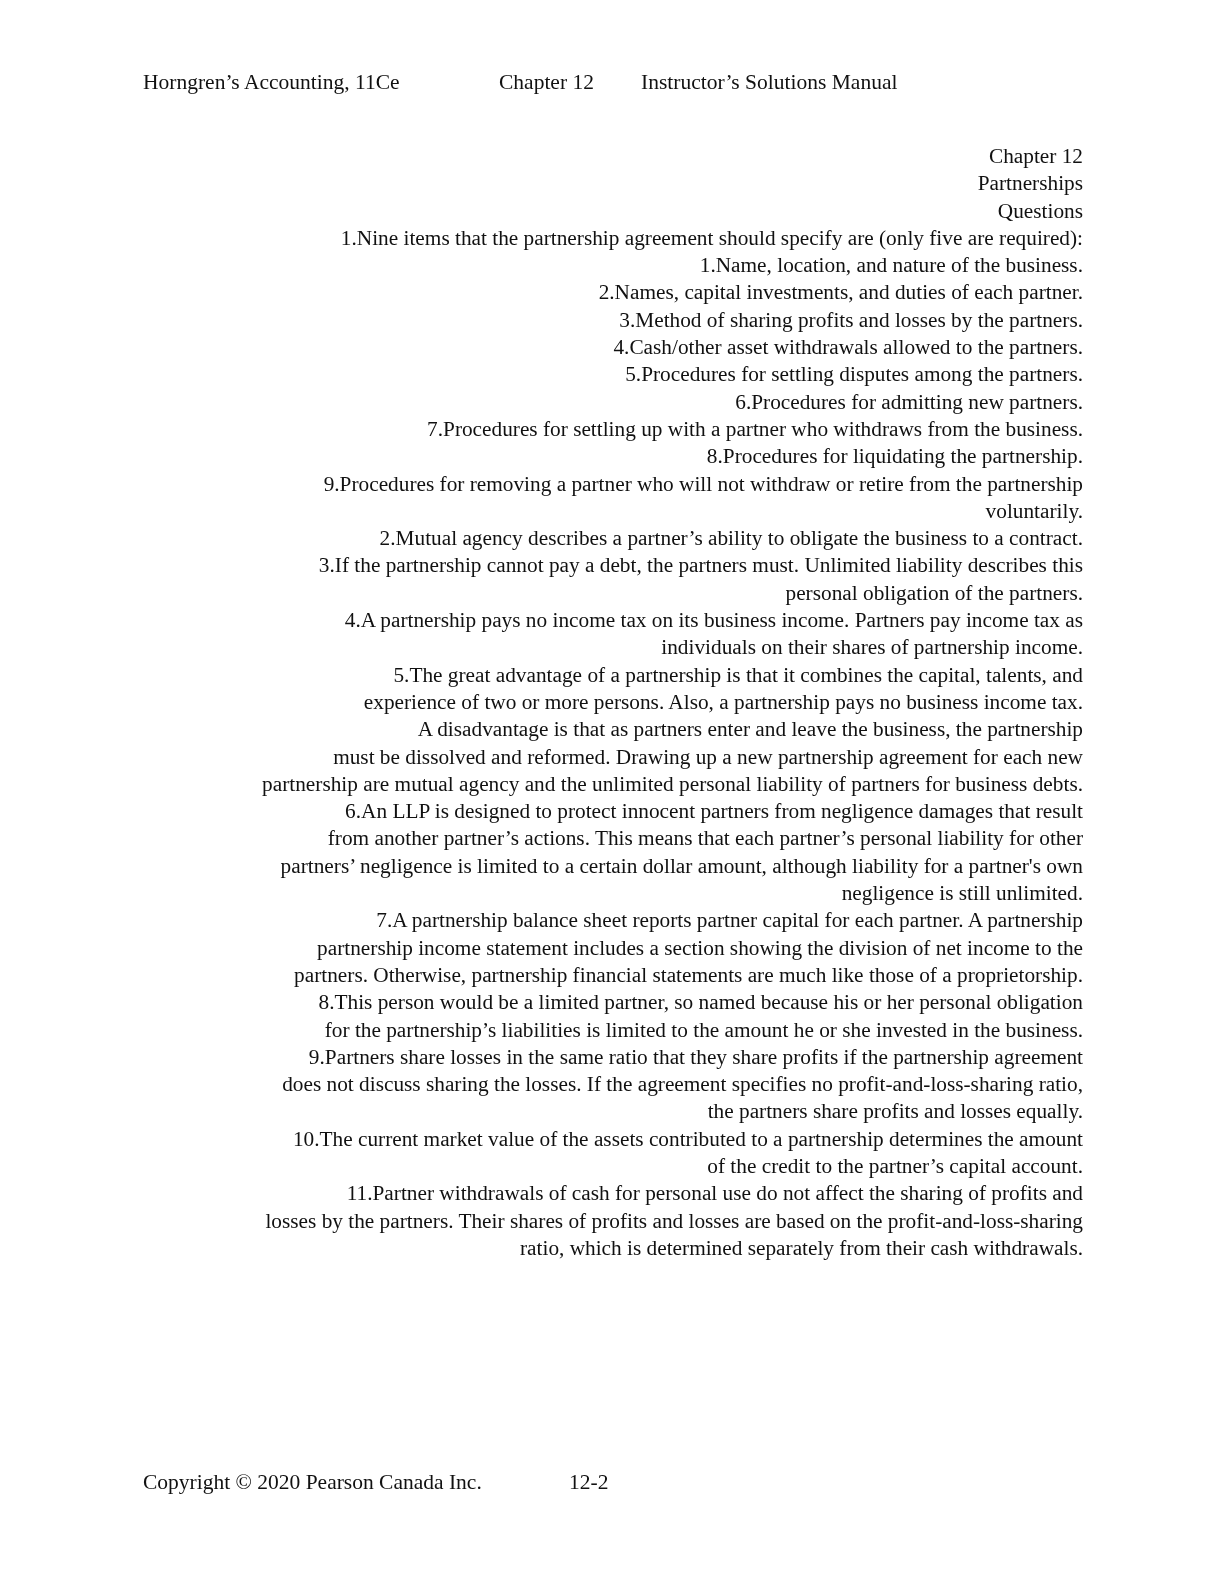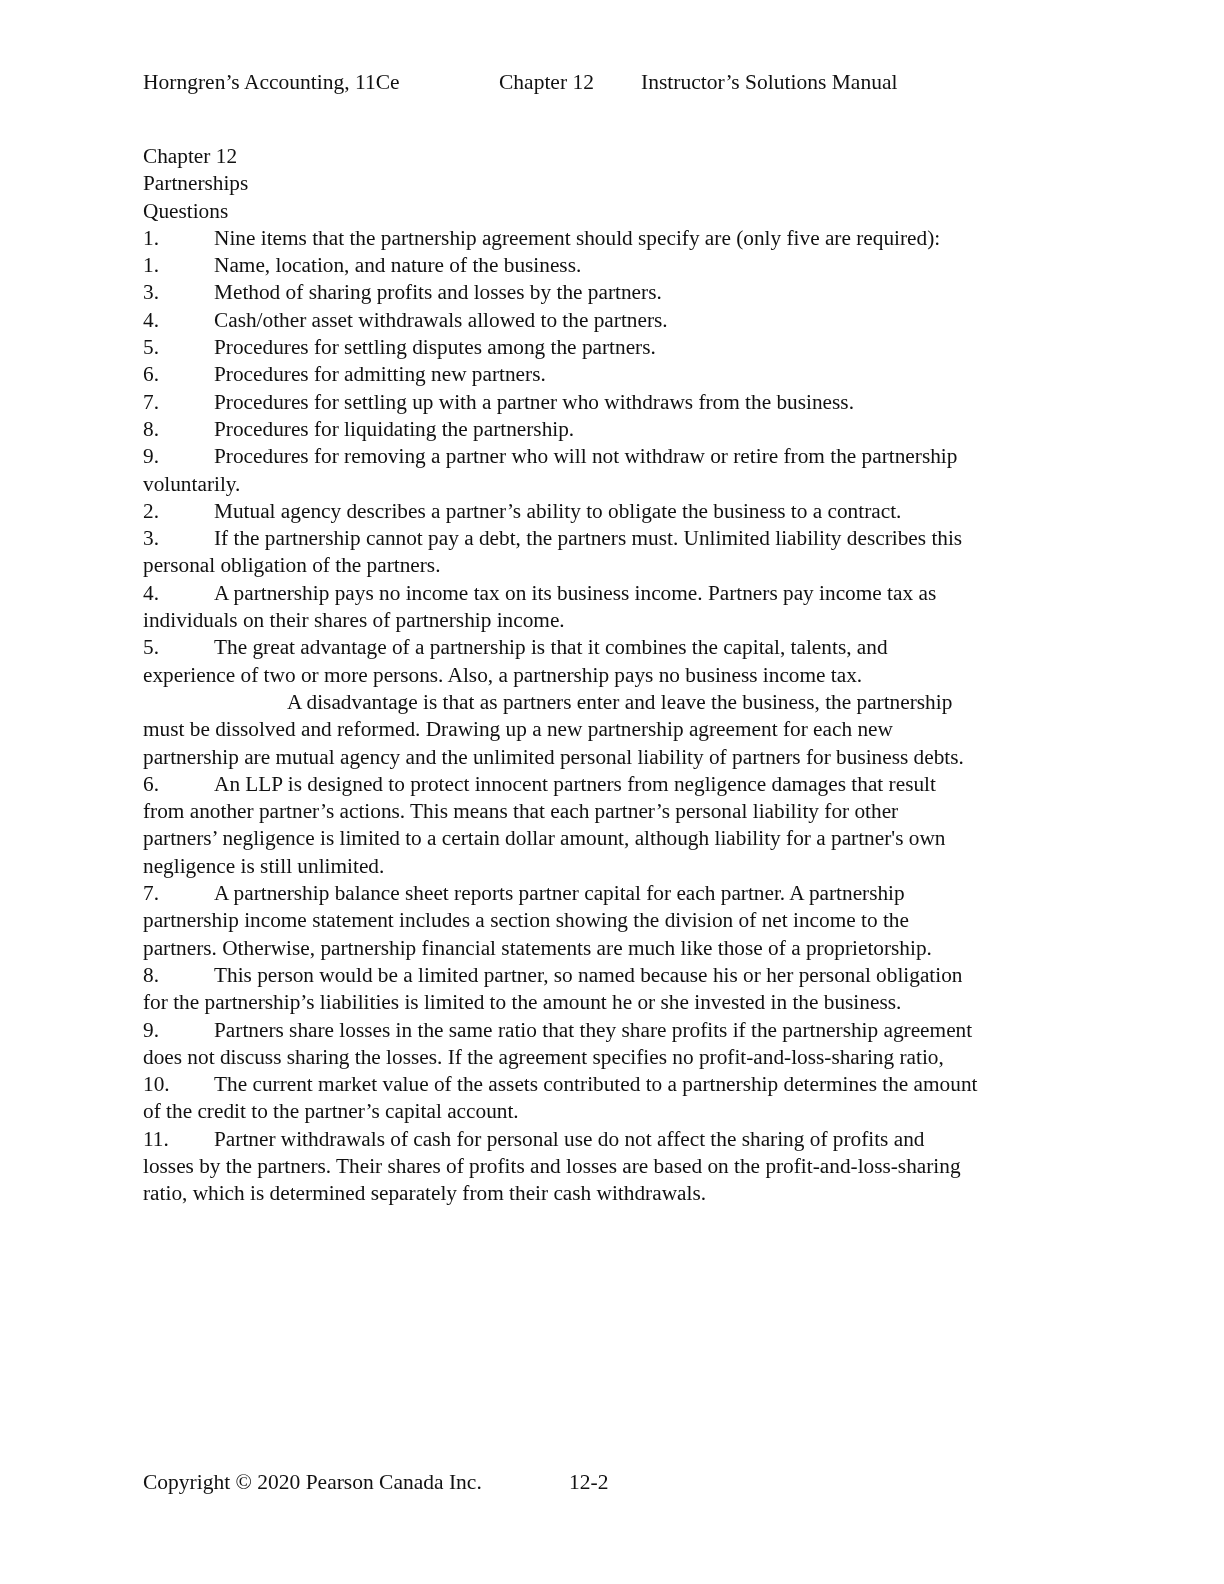--- a/index.html
+++ b/index.html
@@ -1,18 +1,18 @@
 <!DOCTYPE html>
 <html><head>
 <meta charset="utf-8">
 <style>
   html, body { margin: 0; padding: 0; background: #ffffff; }
   body { width: 1224px; height: 1584px; position: relative; overflow: hidden;
          font-family: "Liberation Serif", "DejaVu Serif", serif; color: #111111; }
-  .page { position: absolute; left: 0; top: 0; width: 1224px; height: 1584px; }
+  .page { position: absolute; left: 0; top: 0; width: 1224px; height: 1584px; text-align: right; }
   .header { position: absolute; top: 70px; left: 143px; font-size: 21.5px; white-space: nowrap; }
   .header span { position: absolute; top: 0; white-space: nowrap; }
   .body { position: absolute; left: 143px; top: 143px; width: 940px; }
   .line { height: 27.3px; line-height: 27.3px; font-size: 21.3px; white-space: nowrap; position: relative; }
   .num { display: inline-block; width: 71px; }
   .indent { display: inline-block; width: 144px; }
   .footer { position: absolute; top: 1470px; left: 143px; font-size: 21.5px; white-space: nowrap; }
   .footer span { position: absolute; top: 0; white-space: nowrap; }
 </style>
 </head>
@@ -25,20 +25,21 @@
     <span style="left:498px">Instructor’s Solutions Manual</span>
   </div>
 
   <div class="body">
     <div class="line">Chapter 12</div>
     <div class="line">Partnerships</div>
     <div class="line">Questions</div>
     <div id="lines">
         <div class="line"><span class="num">1.</span><span>Nine items that the partnership agreement should specify are (only five are required):</span></div>
         <div class="line"><span class="num">1.</span><span>Name, location, and nature of the business.</span></div>
+        <div class="line"><span class="num">2.</span><span>Names, capital investments, and duties of each partner.</span></div>
         <div class="line"><span class="num">3.</span><span>Method of sharing profits and losses by the partners.</span></div>
         <div class="line"><span class="num">4.</span><span>Cash/other asset withdrawals allowed to the partners.</span></div>
         <div class="line"><span class="num">5.</span><span>Procedures for settling disputes among the partners.</span></div>
         <div class="line"><span class="num">6.</span><span>Procedures for admitting new partners.</span></div>
         <div class="line"><span class="num">7.</span><span>Procedures for settling up with a partner who withdraws from the business.</span></div>
         <div class="line"><span class="num">8.</span><span>Procedures for liquidating the partnership.</span></div>
         <div class="line"><span class="num">9.</span><span>Procedures for removing a partner who will not withdraw or retire from the partnership</span></div>
         <div class="line"><span>voluntarily.</span></div>
         <div class="line"><span class="num">2.</span><span>Mutual agency describes a partner’s ability to obligate the business to a contract.</span></div>
         <div class="line"><span class="num">3.</span><span>If the partnership cannot pay a debt, the partners must. Unlimited liability describes this</span></div>
@@ -54,20 +55,21 @@
         <div class="line"><span>from another partner’s actions. This means that each partner’s personal liability for other</span></div>
         <div class="line"><span>partners’ negligence is limited to a certain dollar amount, although liability for a partner's own</span></div>
         <div class="line"><span>negligence is still unlimited.</span></div>
         <div class="line"><span class="num">7.</span><span>A partnership balance sheet reports partner capital for each partner. A partnership</span></div>
         <div class="line"><span>partnership income statement includes a section showing the division of net income to the</span></div>
         <div class="line"><span>partners. Otherwise, partnership financial statements are much like those of a proprietorship.</span></div>
         <div class="line"><span class="num">8.</span><span>This person would be a limited partner, so named because his or her personal obligation</span></div>
         <div class="line"><span>for the partnership’s liabilities is limited to the amount he or she invested in the business.</span></div>
         <div class="line"><span class="num">9.</span><span>Partners share losses in the same ratio that they share profits if the partnership agreement</span></div>
         <div class="line"><span>does not discuss sharing the losses. If the agreement specifies no profit-and-loss-sharing ratio,</span></div>
+        <div class="line"><span>the partners share profits and losses equally.</span></div>
         <div class="line"><span class="num">10.</span><span>The current market value of the assets contributed to a partnership determines the amount</span></div>
         <div class="line"><span>of the credit to the partner’s capital account.</span></div>
         <div class="line"><span class="num">11.</span><span>Partner withdrawals of cash for personal use do not affect the sharing of profits and</span></div>
         <div class="line"><span>losses by the partners. Their shares of profits and losses are based on the profit-and-loss-sharing</span></div>
         <div class="line"><span>ratio, which is determined separately from their cash withdrawals.</span></div>
       </div>
   </div>
 
   <div class="footer">
     <span style="left:0">Copyright © 2020 Pearson Canada Inc.</span>

